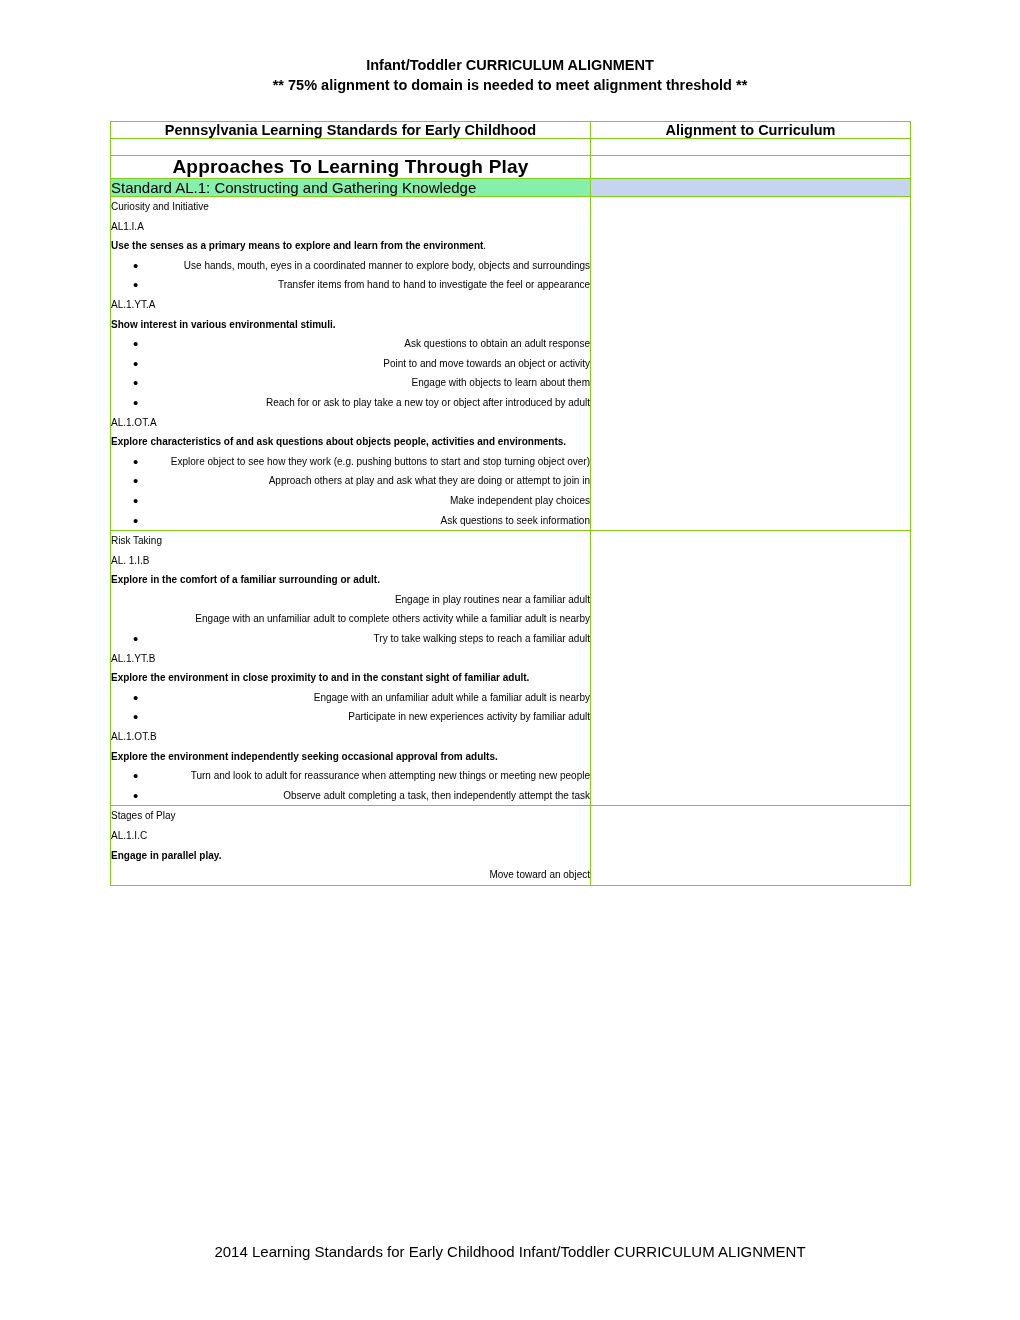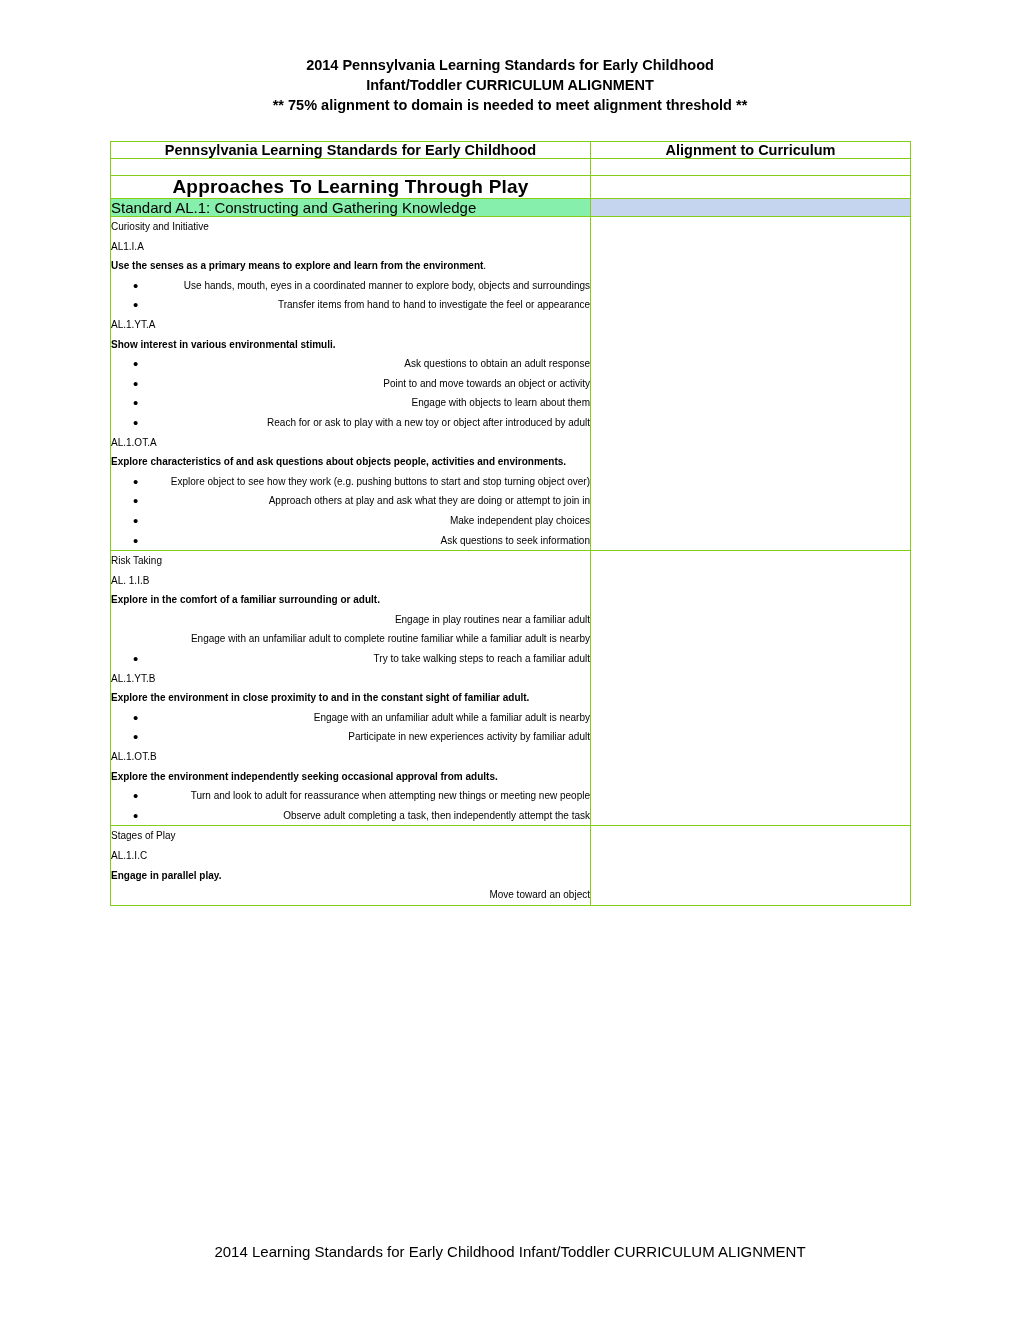--- a/index.html
+++ b/index.html
@@ -110,21 +110,20 @@
     text-align: center;
     font-size: 15px;
   }
 </style>
 </head>
 <body>
 
 <div class="page">
 
   <div class="doc-header">
-    <div>2014 Pennsylvania Learning Standards for Early Childhood</div>
     <div>Infant/Toddler CURRICULUM ALIGNMENT</div>
     <div>** 75% alignment to domain is needed to meet alignment threshold **</div>
   </div>
 
   <table class="align-table">
     <colgroup>
       <col class="col-left">
       <col class="col-right">
     </colgroup>
     <thead>
@@ -154,41 +153,41 @@
             <ul class="bullets">
               <li class="bulleted">Use hands, mouth, eyes in a coordinated manner to explore body, objects and surroundings</li>
               <li class="bulleted">Transfer items from hand to hand to investigate the feel or appearance</li>
             </ul>
             <p>AL.1.YT.A</p>
             <p><span class="b">Show interest in various environmental stimuli.</span></p>
             <ul class="bullets">
               <li class="bulleted">Ask questions to obtain an adult response</li>
               <li class="bulleted">Point to and move towards an object or activity</li>
               <li class="bulleted">Engage with objects to learn about them</li>
-              <li class="bulleted">Reach for or ask to play with a new toy or object after introduced by adult</li>
+              <li class="bulleted">Reach for or ask to play take a new toy or object after introduced by adult</li>
             </ul>
             <p>AL.1.OT.A</p>
             <p><span class="b">Explore characteristics of and ask questions about objects people, activities and environments.</span></p>
             <ul class="bullets">
               <li class="bulleted">Explore object to see how they work (e.g. pushing buttons to start and stop turning object over)</li>
               <li class="bulleted">Approach others at play and ask what they are doing or attempt to join in</li>
               <li class="bulleted">Make independent play choices</li>
               <li class="bulleted">Ask questions to seek information</li>
             </ul>
           </td>
           <td class="body-cell"></td>
         </tr>
         <tr>
           <td class="body-cell">
             <p>Risk Taking</p>
             <p>AL. 1.I.B</p>
             <p><span class="b">Explore in the comfort of a familiar surrounding or adult.</span></p>
             <ul class="bullets">
               <li class="nobullet">Engage in play routines near a familiar adult</li>
-              <li class="nobullet">Engage with an unfamiliar adult to complete routine familiar while a familiar adult is nearby</li>
+              <li class="nobullet">Engage with an unfamiliar adult to complete others activity while a familiar adult is nearby</li>
               <li class="bulleted">Try to take walking steps to reach a familiar adult</li>
             </ul>
             <p>AL.1.YT.B</p>
             <p><span class="b">Explore the environment in close proximity to and in the constant sight of familiar adult.</span></p>
             <ul class="bullets">
               <li class="bulleted">Engage with an unfamiliar adult while a familiar adult is nearby</li>
               <li class="bulleted">Participate in new experiences activity by familiar adult</li>
             </ul>
             <p>AL.1.OT.B</p>
             <p><span class="b">Explore the environment independently seeking occasional approval from adults.</span></p>

